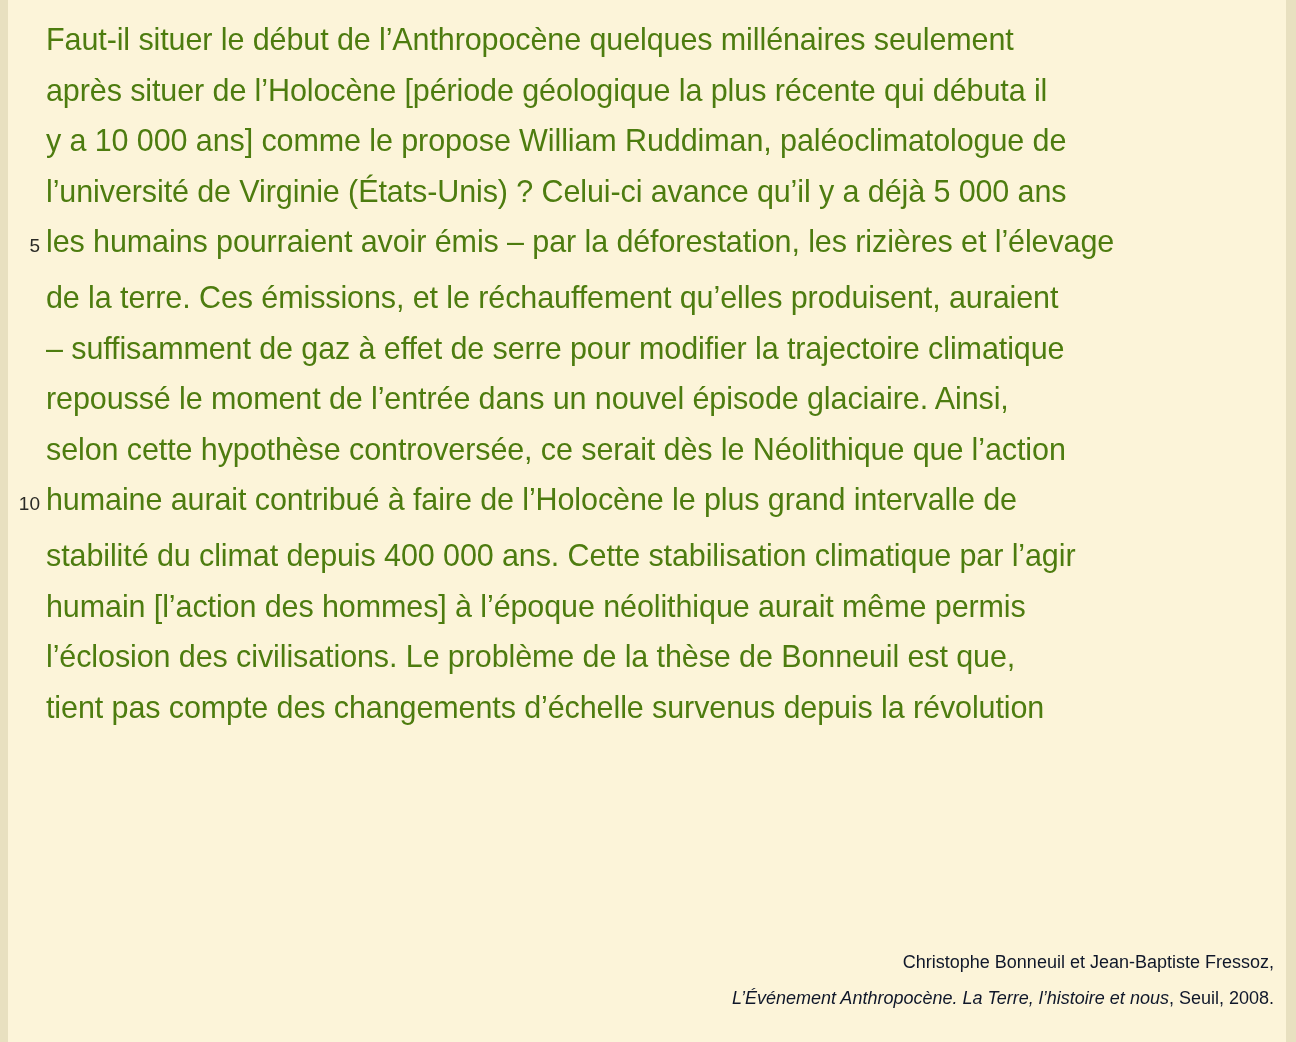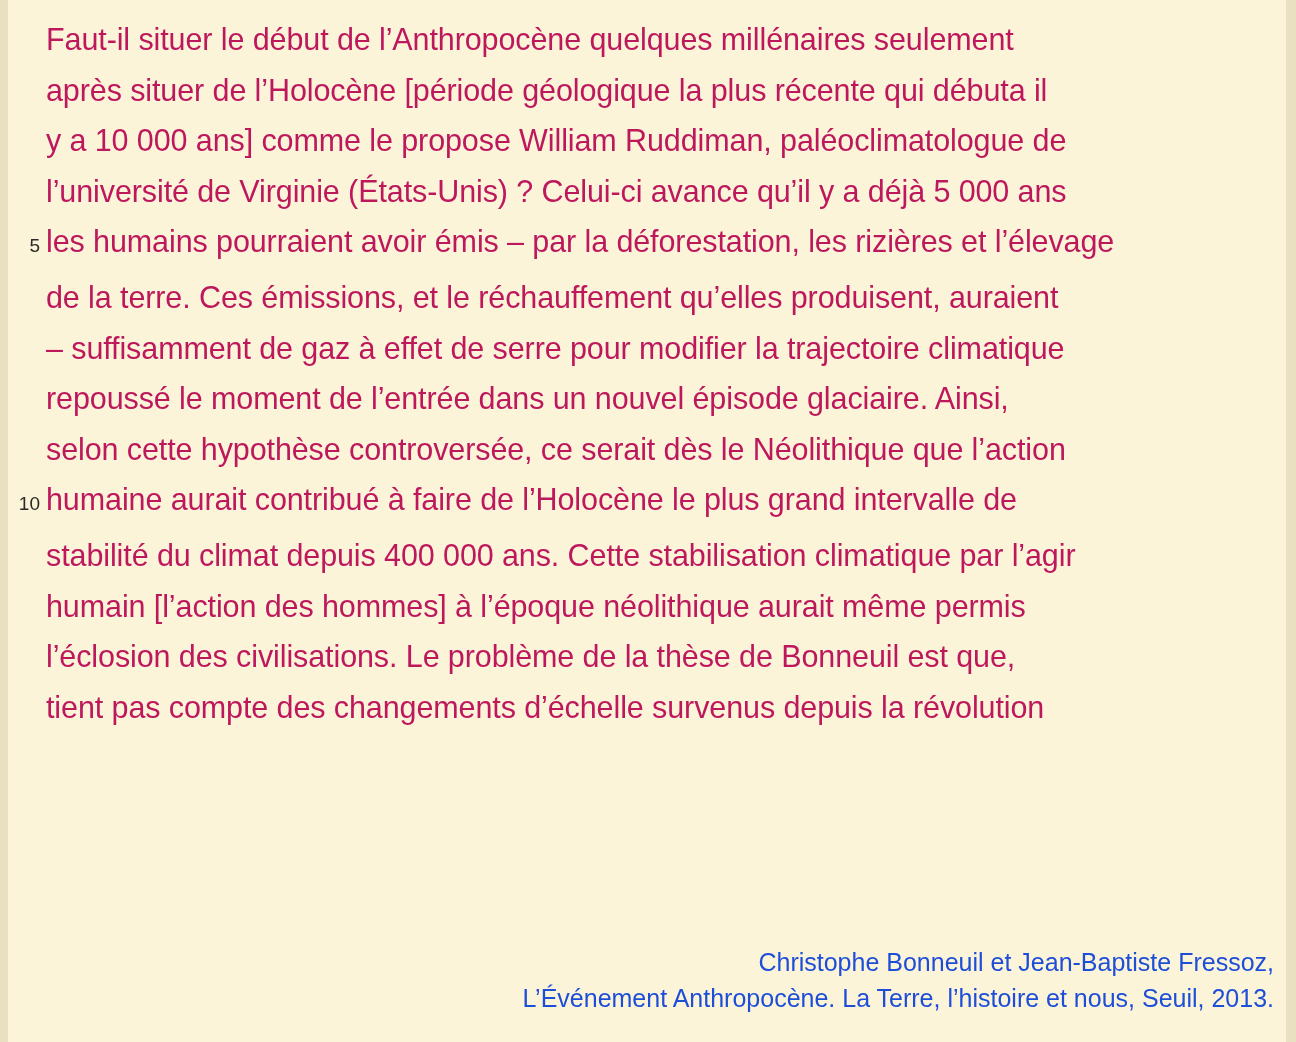--- a/index.html
+++ b/index.html
@@ -51,38 +51,39 @@
     padding-right: 6px;
     font-size: 19px;
     color: #2a2a26;
     line-height: 50.6px;
     box-sizing: border-box;
   }
   .line-text {
     flex: 1 1 auto;
     font-size: 30.5px;
     line-height: 50.6px;
-    color: #be185d;
+    color: #4d7c0f;
     letter-spacing: -0.1px;
     white-space: pre;
   }
   .attribution {
     position: absolute;
     left: 12px;
     right: 22px;
     bottom: 26px;
     text-align: right;
   }
   .attr-line {
-    font-size: 25px;
+    font-size: 18px;
     line-height: 36px;
-    color: #1d4ed8;
+    color: #0f172a;
     white-space: pre;
   }
   .attr-line .ital {
+    font-style: italic;
   }
 </style>
 </head>
 <body>
 
 <div id="page">
 
   <div class="edge-left"></div>
   <div class="edge-right"></div>
 
@@ -142,16 +143,16 @@
     </div>
     <div class="line-row">
       <span class="line-number"></span>
       <span class="line-text">tient pas compte des changements d’échelle survenus depuis la révolution</span>
     </div>
 
   </div>
 
   <div class="attribution">
     <div class="attr-line">Christophe Bonneuil et Jean-Baptiste Fressoz,</div>
-    <div class="attr-line"><span class="ital">L’Événement Anthropocène. La Terre, l’histoire et nous</span><span>, Seuil, 2013.</span></div>
+    <div class="attr-line"><span class="ital">L’Événement Anthropocène. La Terre, l’histoire et nous</span><span>, Seuil, 2008.</span></div>
   </div>
 
 </div>
 
 </body></html>

